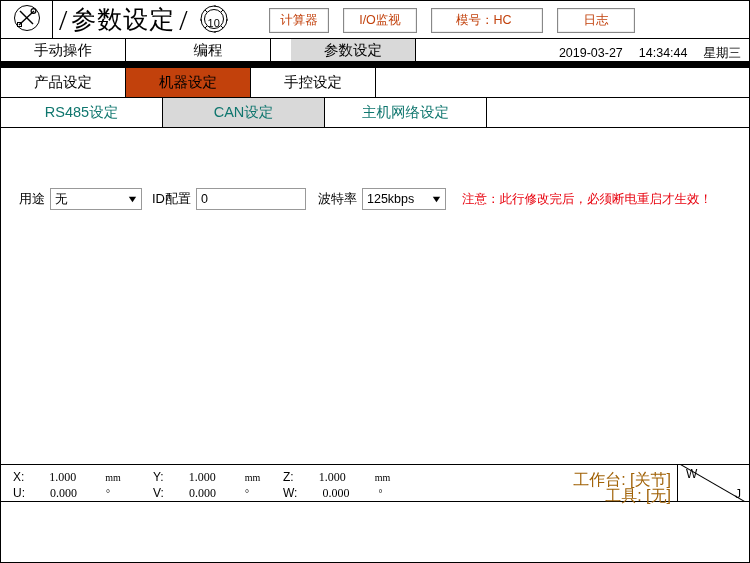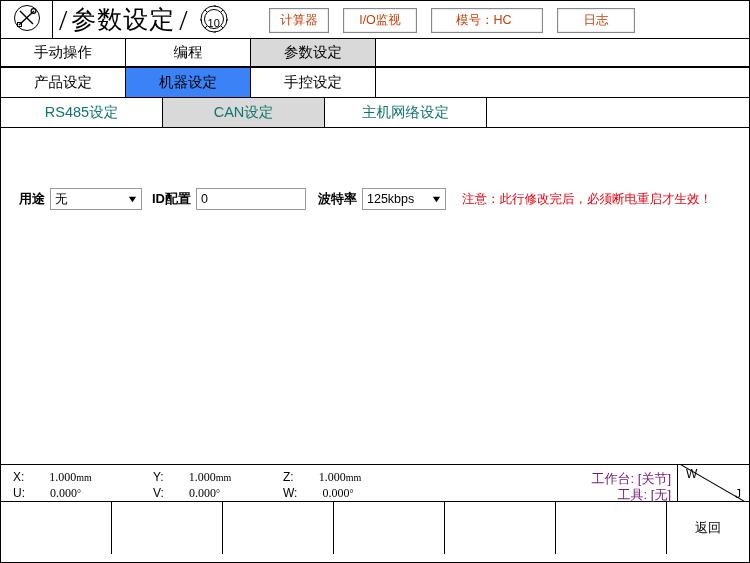--- a/index.html
+++ b/index.html
@@ -77,23 +77,24 @@
   }
   .hbtn.w1 { width: 60px; }
   .hbtn.w2 { width: 74px; }
   .hbtn.w3 { width: 112px; justify-content: flex-start; padding-left: 24px;}
   .hbtn.w4 { width: 78px; }
   .hbtn.w5 { width: 100px; }
 
   
   .tabs1 {
     height: 29px;
-    border-bottom: 2px solid #000000;
-    display: flex;
-    position: relative;
+    border-bottom: 7px solid #000000;
+    display: flex;
+    position: relative;
+    gap: 20px;
   }
   .tab1 {
     width: 125px;
     border-right: 1px solid #000;
     display: flex; align-items: center; justify-content: center;
     font-size: 14.5px;
     color: #000;
     background: #fff;
   }
   .tab1.active { background: #d9d9d9; }
@@ -113,21 +114,21 @@
     border-bottom: 1px solid #000;
     display: flex;
   }
   .tab2 {
     width: 125px;
     border-right: 1px solid #000;
     display: flex; align-items: center; justify-content: center;
     font-size: 14.5px;
     color: #000;
   }
-  .tab2.active { background: #3b82f6; }
+  .tab2.active { background: #c2410c; }
 
   
   .tabs3 {
     height: 30px;
     border-bottom: 1px solid #000;
     display: flex;
   }
   .tab3 {
     border-right: 1px solid #000;
     display: flex; align-items: center; justify-content: center;
@@ -149,21 +150,20 @@
     position: absolute;
     left: 18px; top: 60px;
     display: flex;
     align-items: center;
     gap: 0;
   }
   .lbl {
     font-size: 13px;
     color: #000;
     margin-right: 5px;
-    font-weight: bold;
   }
   .select {
     width: 92px; height: 22px;
     border: 1px solid #999;
     background: #fff;
     display: flex; align-items: center;
     justify-content: space-between;
     padding: 0 4px;
     font-size: 12.5px;
     color: #000;
@@ -198,26 +198,26 @@
     border-bottom: 1px solid #000;
     background: #fff;
   }
   .coord {
     position: absolute;
     font-size: 12px;
     color: #000;
     font-family: "Liberation Serif", serif;
   }
   .coord .k { font-family: "Liberation Sans", sans-serif; }
-  .unit { font-size: 10px; }
+  .unit { font-size: 10px; padding-left: 29px; }
   .rightinfo {
     position: absolute;
     right: 78px;
-    font-size: 13px;
-    color: #701a75;
+    font-size: 16px;
+    color: #a16207;
     text-align: center;
   }
   .wj-box {
     position: absolute;
     right: 0; top: 0;
     width: 72px; height: 37px;
     border-left: 1px solid #000;
   }
   .wj-box .diag {
     position: absolute; inset: 0;
@@ -297,20 +297,25 @@
       <div class="hbtn w2">I/O监视</div>
       <div class="hbtn w3">模号：HC</div>
       <div class="hbtn w4">日志</div>
     </div>
   </div>
 
   <div class="tabs1">
     <div class="tab1">手动操作</div>
     <div class="tab1">编程</div>
     <div class="tab1 active">参数设定</div>
+    <div class="datetime">
+      <span>2019-03-27</span>
+      <span>14:34:44</span>
+      <span>星期三</span>
+    </div>
   </div>
 
   <div class="tabs2">
     <div class="tab2">产品设定</div>
     <div class="tab2 active">机器设定</div>
     <div class="tab2">手控设定</div>
   </div>
 
   <div class="tabs3">
     <div class="tab3 t-a">RS485设定</div>
@@ -366,23 +371,14 @@
     <div class="rightinfo" style="top:5px;">工作台: [关节]</div>
     <div class="rightinfo" style="top:21px;">工具: [无]</div>
 
     <div class="wj-box">
       <div class="diag"></div>
       <span class="w">W</span>
       <span class="j">J</span>
     </div>
   </div>
 
-  <div class="bottombar">
-    <div class="bcell"></div>
-    <div class="bcell"></div>
-    <div class="bcell"></div>
-    <div class="bcell"></div>
-    <div class="bcell"></div>
-    <div class="bcell"></div>
-    <div class="bcell back">返回</div>
-  </div>
 
 </div>
 
 </body></html>

